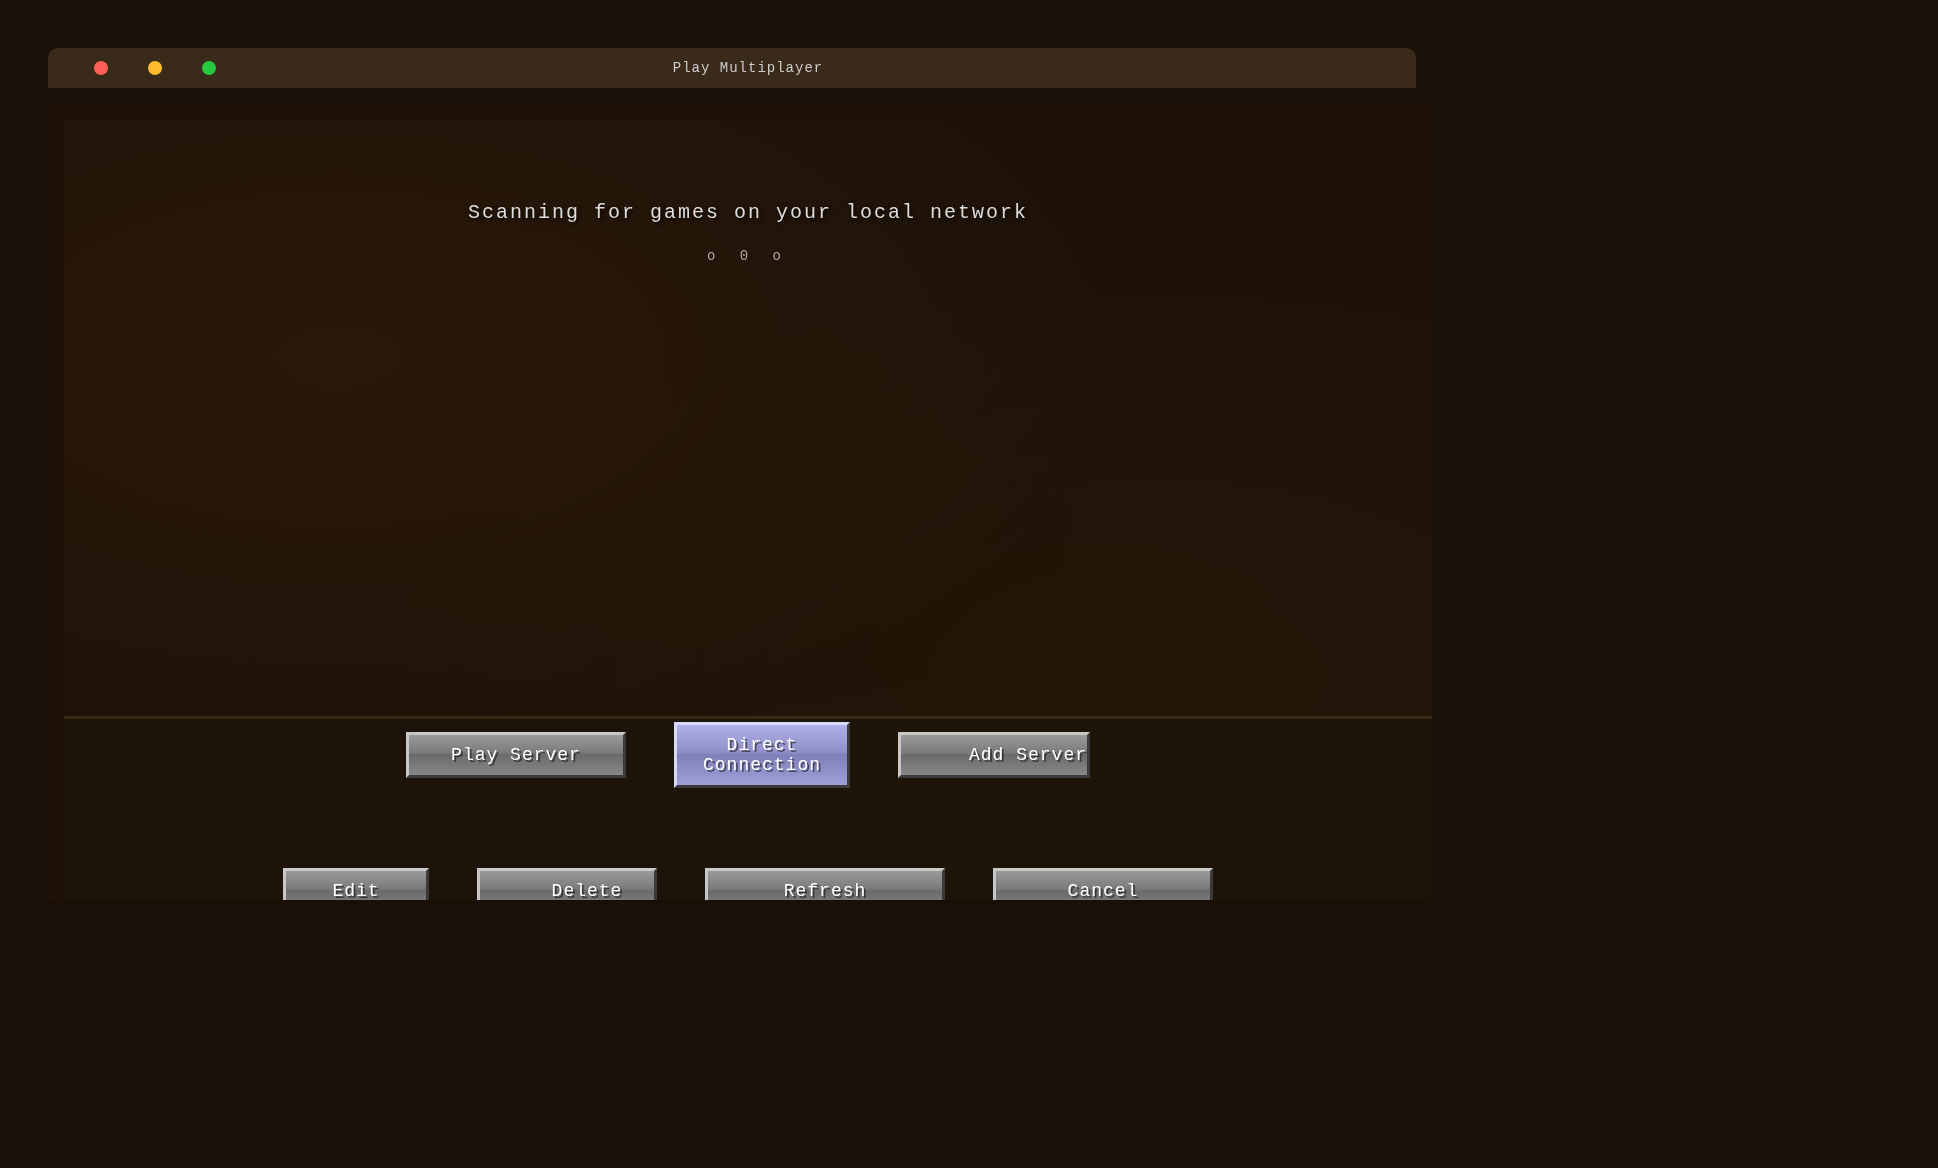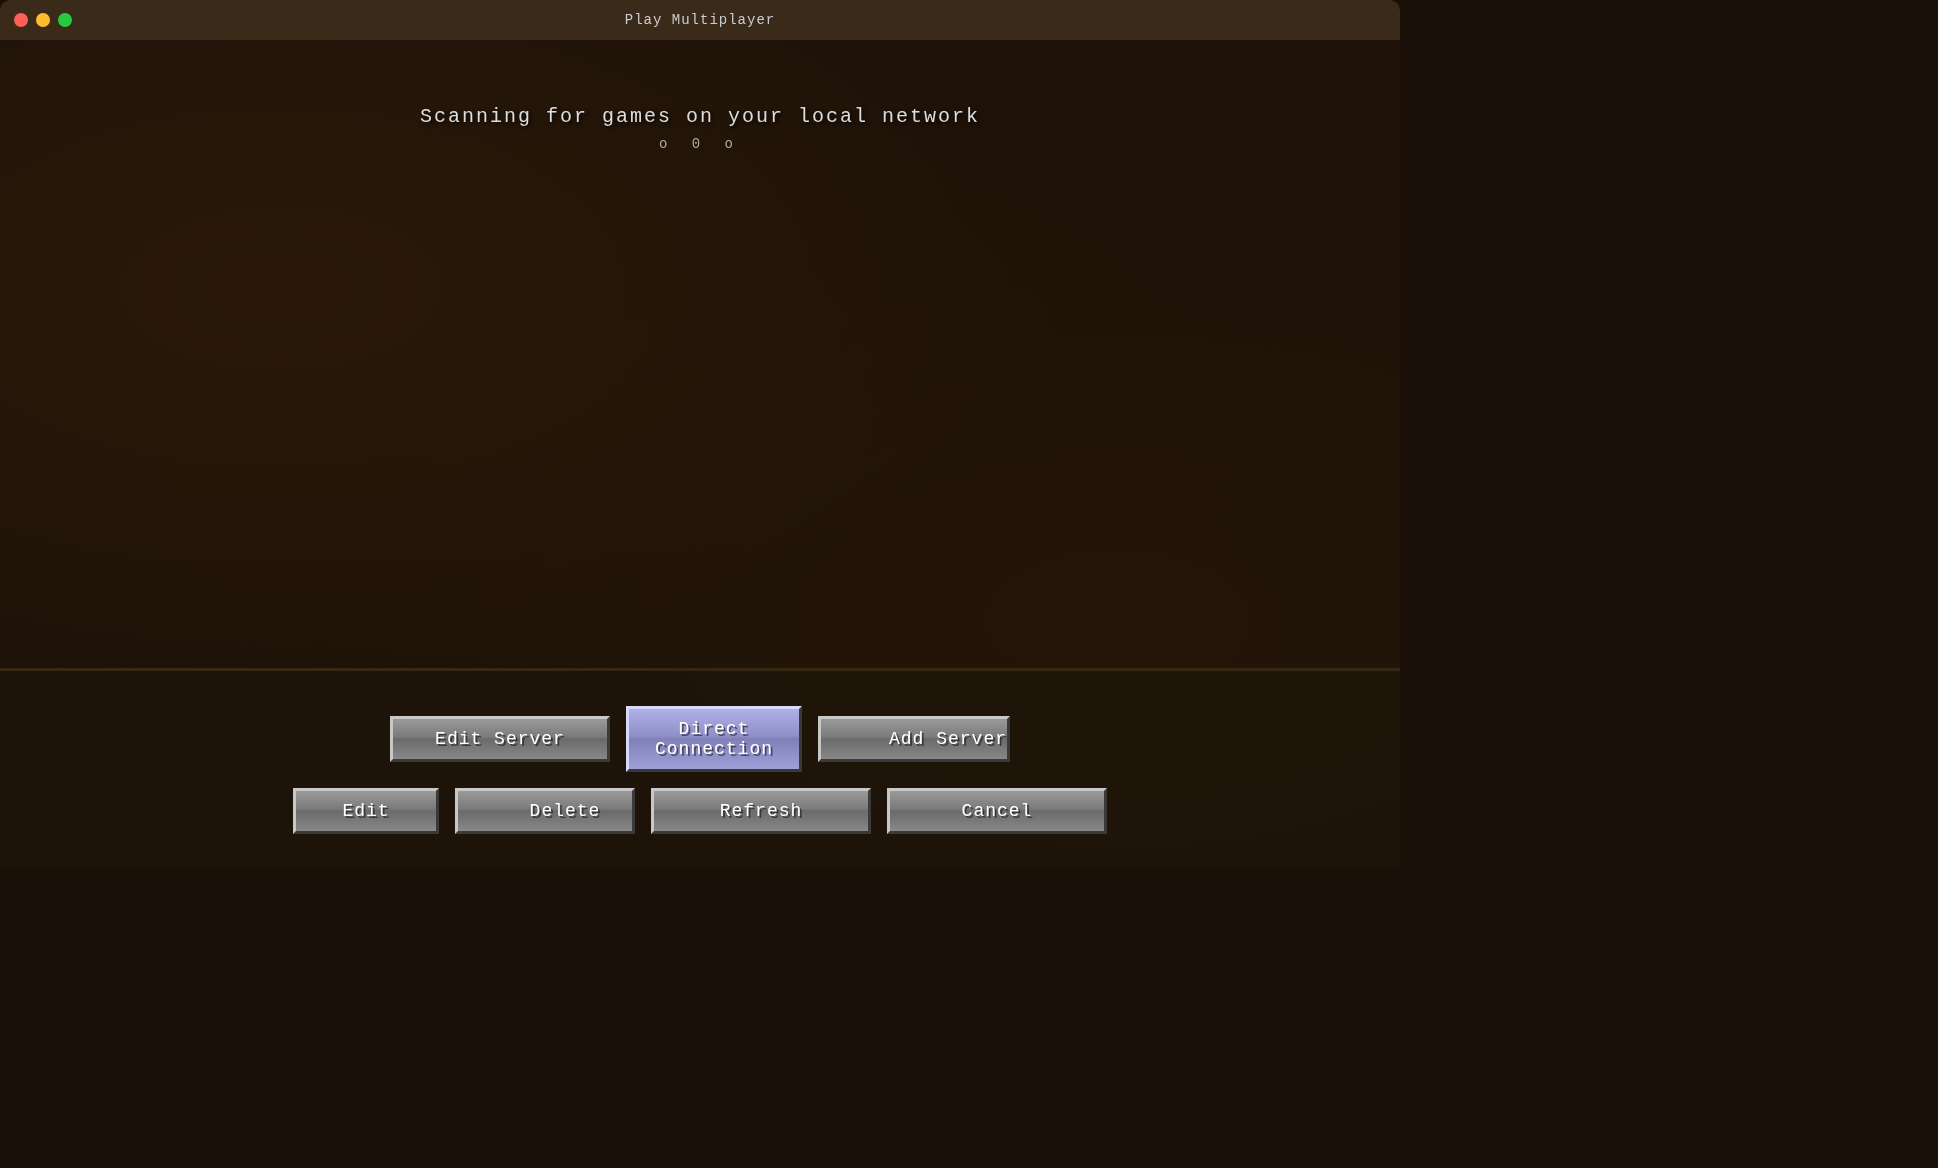--- a/index.html
+++ b/index.html
@@ -1,16 +1,16 @@
 <!DOCTYPE html>
 <html><head>
   <meta charset="utf-8">
   <style>
     * {
-      margin: 0;
+      margin: 16px;
       padding: 0;
       box-sizing: border-box;
     }
 
     body {
       width: 1400px;
       height: 868px;
       background: #1a1008;
       font-family: 'Courier New', Courier, monospace;
       overflow: hidden;
@@ -166,21 +166,21 @@
       background: linear-gradient(to bottom, #b0b0e8 0%, #9090c8 45%, #8080b8 50%, #a0a0d8 100%);
       border-top-color: #d8d8ff;
       border-left-color: #d8d8ff;
     }
 
     .btn-join { width: 220px; }
     .btn-direct { width: 176px; }
     .btn-add { width: 192px; text-align: right; }
     .btn-edit { width: 146px; }
     .btn-delete { width: 180px; padding-left: 40px; }
-    .btn-refresh { width: 220px; }
+    .btn-refresh { width: 240px; }
     .btn-cancel { width: 220px; }
   </style>
 </head>
 <body>
 
 <div class="title-bar">
   <div class="traffic-lights">
     <div class="traffic-light close"></div>
     <div class="traffic-light minimize"></div>
     <div class="traffic-light maximize"></div>
@@ -192,21 +192,21 @@
   <div class="dirt-bg"></div>
 
   <div class="scanning-area">
     <div class="scanning-text">Scanning for games on your local network</div>
     <div class="scanning-dots">o 0 o</div>
   </div>
 
   <div class="button-area">
 
     <div class="button-row">
-      <button class="mc-button btn-join">Edit Server</button>
+      <button class="mc-button btn-join">Play Server</button>
       <button class="mc-button btn-direct active-btn">Direct Connection</button>
       <button class="mc-button btn-add">Add Server</button>
     </div>
 
     <div class="button-row">
       <button class="mc-button btn-edit">Edit</button>
       <button class="mc-button btn-delete">Delete</button>
       <button class="mc-button btn-refresh">Refresh</button>
       <button class="mc-button btn-cancel">Cancel</button>
     </div>

